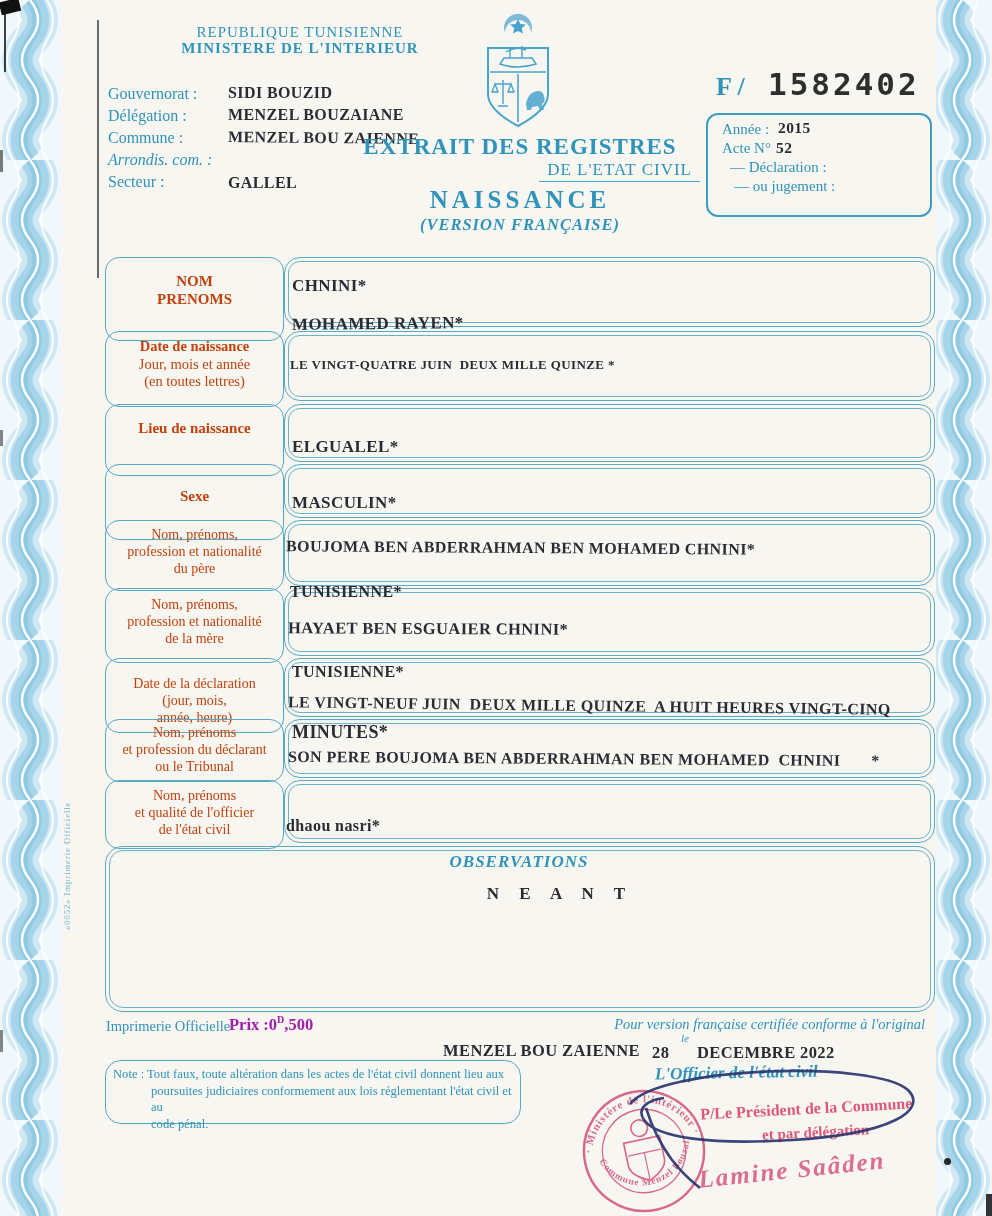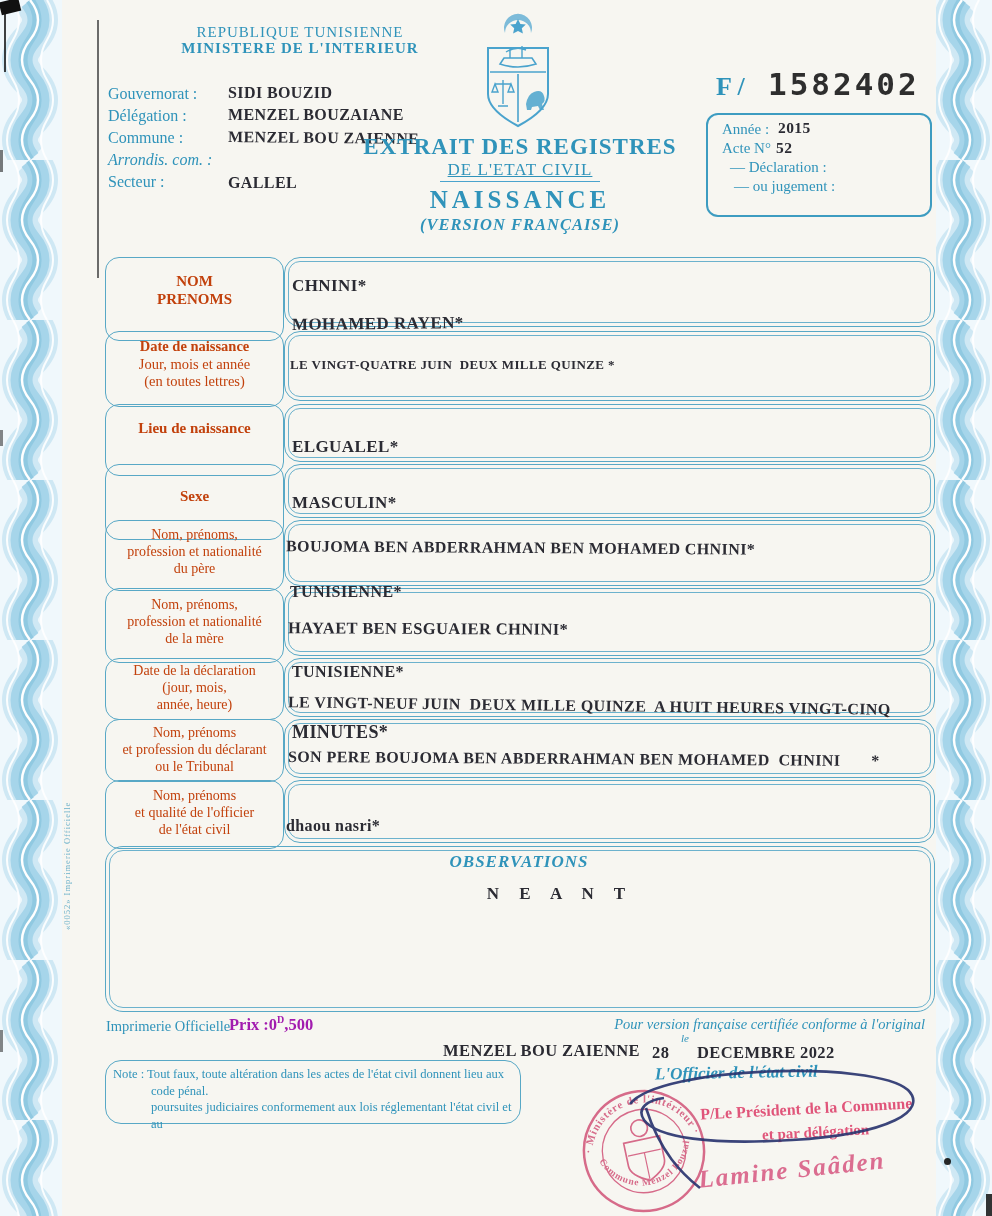--- a/index.html
+++ b/index.html
@@ -90,21 +90,21 @@
 
   <div class="actebox" style="left:706px;top:113px;width:222px;height:100px;"></div>
   <div class="abs teal" style="left:722px;top:121px;font-size:15px;">Année :</div>
   <div class="abs val" style="left:778px;top:119px;font-size:15.5px;">2015</div>
   <div class="abs teal" style="left:722px;top:140px;font-size:15px;">Acte N°</div>
   <div class="abs val" style="left:776px;top:139px;font-size:15.5px;">52</div>
   <div class="abs teal" style="left:730px;top:159px;font-size:15px;">— Déclaration :</div>
   <div class="abs teal" style="left:734px;top:178px;font-size:15px;">— ou jugement :</div>
 
   <div class="abs teal" style="left:340px;top:134px;width:360px;text-align:center;font-size:23px;font-weight:bold;letter-spacing:1px;">EXTRAIT DES REGISTRES</div>
-  <div class="abs teal" style="left:340px;top:160px;width:360px;text-align:center;font-size:17px;letter-spacing:1px;text-decoration:underline;"><span style="border-bottom:1.6px solid #4aa3cd;padding:0 8px 2px;">DE L'ETAT CIVIL</span></div>
+  <div class="abs teal" style="left:340px;top:160px;width:360px;text-align:right;font-size:17px;letter-spacing:1px;"><span style="border-bottom:1.6px solid #4aa3cd;padding:0 8px 2px;">DE L'ETAT CIVIL</span></div>
   <div class="abs teal" style="left:340px;top:186px;width:360px;text-align:center;font-size:25px;font-weight:bold;letter-spacing:4px;">NAISSANCE</div>
   <div class="abs teal" style="left:340px;top:215px;width:360px;text-align:center;font-size:16.5px;font-weight:bold;font-style:italic;letter-spacing:1px;">(VERSION FRANÇAISE)</div>
 
   <div class="vbox" style="top:257px;height:68px;"></div>
   <div class="lblbox lbl" style="top:257px;height:68px;padding-top:14px;font-size:15px;">
     <div class="b">NOM</div>
     <div class="b">PRENOMS</div>
   </div>
   <div class="abs val" style="left:292px;top:276px;font-size:17px;">CHNINI*</div>
   <div class="abs val" style="left:292px;top:314px;font-size:17px;transform:rotate(-.6deg);z-index:3;">MOHAMED RAYEN*</div>
@@ -140,21 +140,21 @@
   <div class="vbox" style="top:588px;height:66px;"></div>
   <div class="lblbox lbl" style="top:588px;height:66px;padding-top:7px;font-size:14px;">
     <div>Nom, prénoms,</div>
     <div>profession et nationalité</div>
     <div>de la mère</div>
   </div>
   <div class="abs val" style="left:290px;top:583px;font-size:16px;z-index:3;">TUNISIENNE*</div>
   <div class="abs val" style="left:288px;top:619px;font-size:16.5px;transform:rotate(.3deg);">HAYAET BEN ESGUAIER CHNINI*</div>
 
   <div class="vbox" style="top:658px;height:57px;"></div>
-  <div class="lblbox lbl" style="top:658px;height:57px;padding-top:3px;font-size:14px;">
+  <div class="lblbox lbl" style="top:658px;height:57px;padding-top:16px;font-size:14px;">
     <div>Date de la déclaration</div>
     <div>(jour, mois,</div>
     <div>année, heure)</div>
   </div>
   <div class="abs val" style="left:292px;top:663px;font-size:16px;">TUNISIENNE*</div>
   <div class="abs val" style="left:288px;top:697px;font-size:16px;transform:rotate(.7deg);z-index:3;">LE VINGT-NEUF JUIN  DEUX MILLE QUINZE  A HUIT HEURES VINGT-CINQ</div>
 
   <div class="vbox" style="top:719px;height:57px;"></div>
   <div class="lblbox lbl" style="top:719px;height:57px;padding-top:4px;font-size:14px;">
     <div>Nom, prénoms</div>
@@ -185,22 +185,22 @@
   <div class="abs teal" style="left:555px;top:1016px;width:370px;text-align:right;font-size:14.5px;font-style:italic;">Pour version française certifiée conforme à l'original</div>
 
   <div class="abs val" style="left:443px;top:1041px;font-size:16.5px;">MENZEL BOU ZAIENNE</div>
   <div class="abs val" style="left:652px;top:1043px;font-size:16.5px;">28</div>
   <div class="abs" style="left:681px;top:1032px;"><sup class="le">le</sup></div>
   <div class="abs val" style="left:697px;top:1043px;font-size:16.5px;">DECEMBRE 2022</div>
 
   <div class="notebox" style="left:105px;top:1060px;width:414px;height:62px;"></div>
   <div class="abs teal" style="left:113px;top:1066px;width:400px;font-size:12.6px;line-height:1.32;">
     <div>Note : Tout faux, toute altération dans les actes de l'état civil donnent lieu aux</div>
+    <div style="padding-left:38px;">poursuites judiciaires conformement aux lois réglementant l'état civil et au</div>
     <div style="padding-left:38px;">code pénal.</div>
-    <div style="padding-left:38px;">poursuites judiciaires conformement aux lois réglementant l'état civil et au</div>
   </div>
 
   <div class="abs teal" style="left:655px;top:1063px;font-size:17px;font-weight:bold;font-style:italic;transform:rotate(-1deg);">L'Officier de l'état civil</div>
 
   <svg class="abs" style="left:564px;top:1076px;transform:rotate(-12deg);opacity:.85;" width="160" height="150" viewBox="0 0 180 180">
     <defs>
       <path id="arcTop" d="M26,96 A64,64 0 1,1 154,96"></path>
       <path id="arcBot" d="M34,88 A58,58 0 0,0 146,88"></path>
     </defs>
     <circle cx="90" cy="90" r="72" fill="none" stroke="#d15378" stroke-width="3"></circle>

